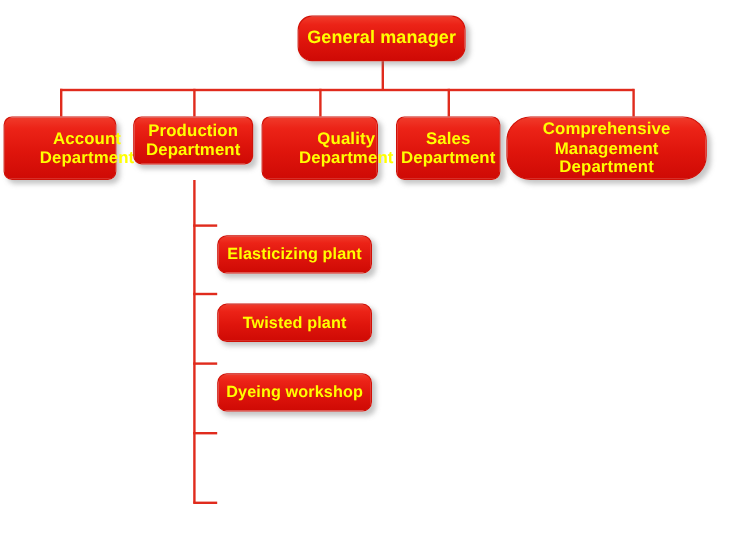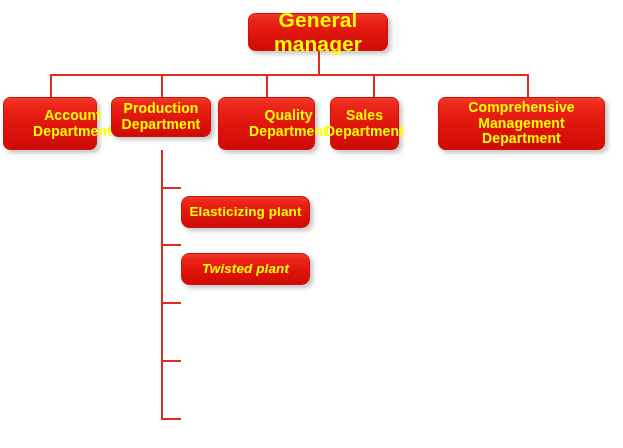--- a/index.html
+++ b/index.html
@@ -35,21 +35,22 @@
     justify-content: center;
     text-align: center;
     color: #ffff00;
     font-weight: bold;
     line-height: 1.12;
     letter-spacing: 0.1px;
     white-space: pre-line;
     user-select: none;
   }
   .node.lvl1 {
-    font-size: 21px;
+    font-size: 15px;
+    border-radius: 12px;
   }
   .node.lvl2 {
     font-size: 14px;
   }
   .node.lvl3 {
     font-size: 13.5px;
     border-radius: 8px;
     margin-top: 24px;
   }
 
@@ -86,26 +87,27 @@
 
   <div class="node lvl2" style="left:3px; top:97px; width:94px; height:53px;padding-left:45px;">Account
 Department</div>
 
   <div class="node lvl2" style="left:111px; top:97px; width:100px; height:40px;">Production
 Department</div>
 
   <div class="node lvl2" style="left:218px; top:97px; width:97px; height:53px;padding-left:44px;">Quality
 Department</div>
 
-  <div class="node lvl2" style="left:330px; top:97px; width:69px; height:53px;">Sales
+  <div class="node lvl2" style="left:330px; top:97px; width:87px; height:53px;">Sales
 Department</div>
 
-  <div class="node lvl2" style="left:438px; top:97px; width:167px; height:53px;">Comprehensive
+  <div class="node lvl2" style="left:422px; top:97px; width:167px; height:53px;border-radius:20px;">Comprehensive
 Management Department</div>
 
   <div class="node lvl3" style="left:181px; top:172px; width:129px; height:32px;">Elasticizing plant</div>
 
-  <div class="node lvl3" style="left:181px; top:229px; width:129px; height:32px;font-style:italic;">Twisted plant</div>
+  <div class="node lvl3" style="left:181px; top:229px; width:129px; height:32px;">Twisted plant</div>
 
+  <div class="node lvl3" style="left:181px; top:287px; width:129px; height:32px;">Dyeing workshop</div>
 
 
 
 </div>
 
 </body></html>

